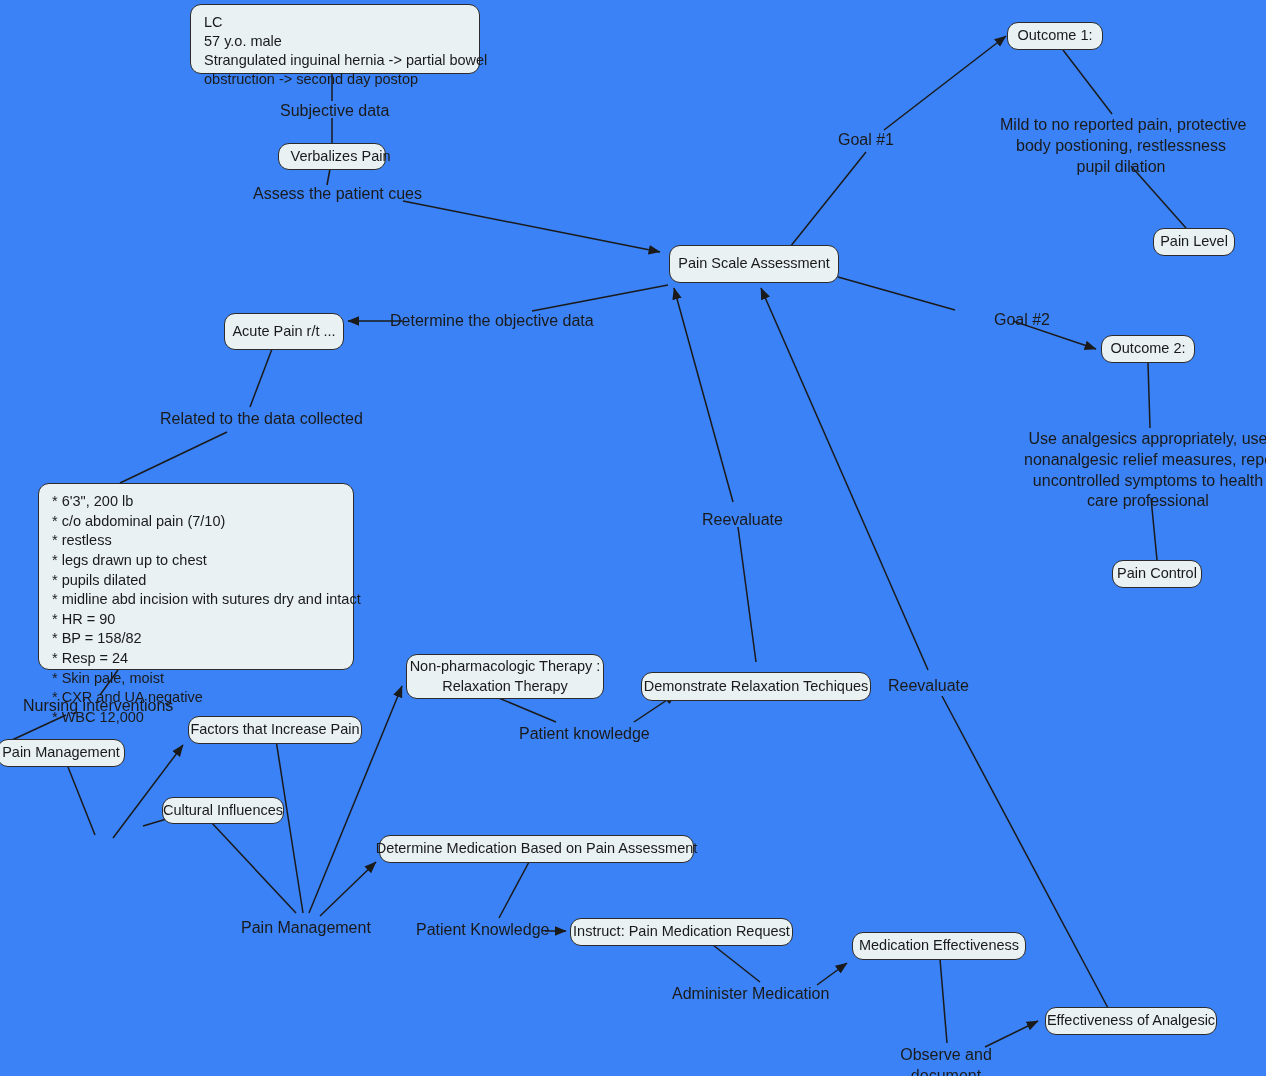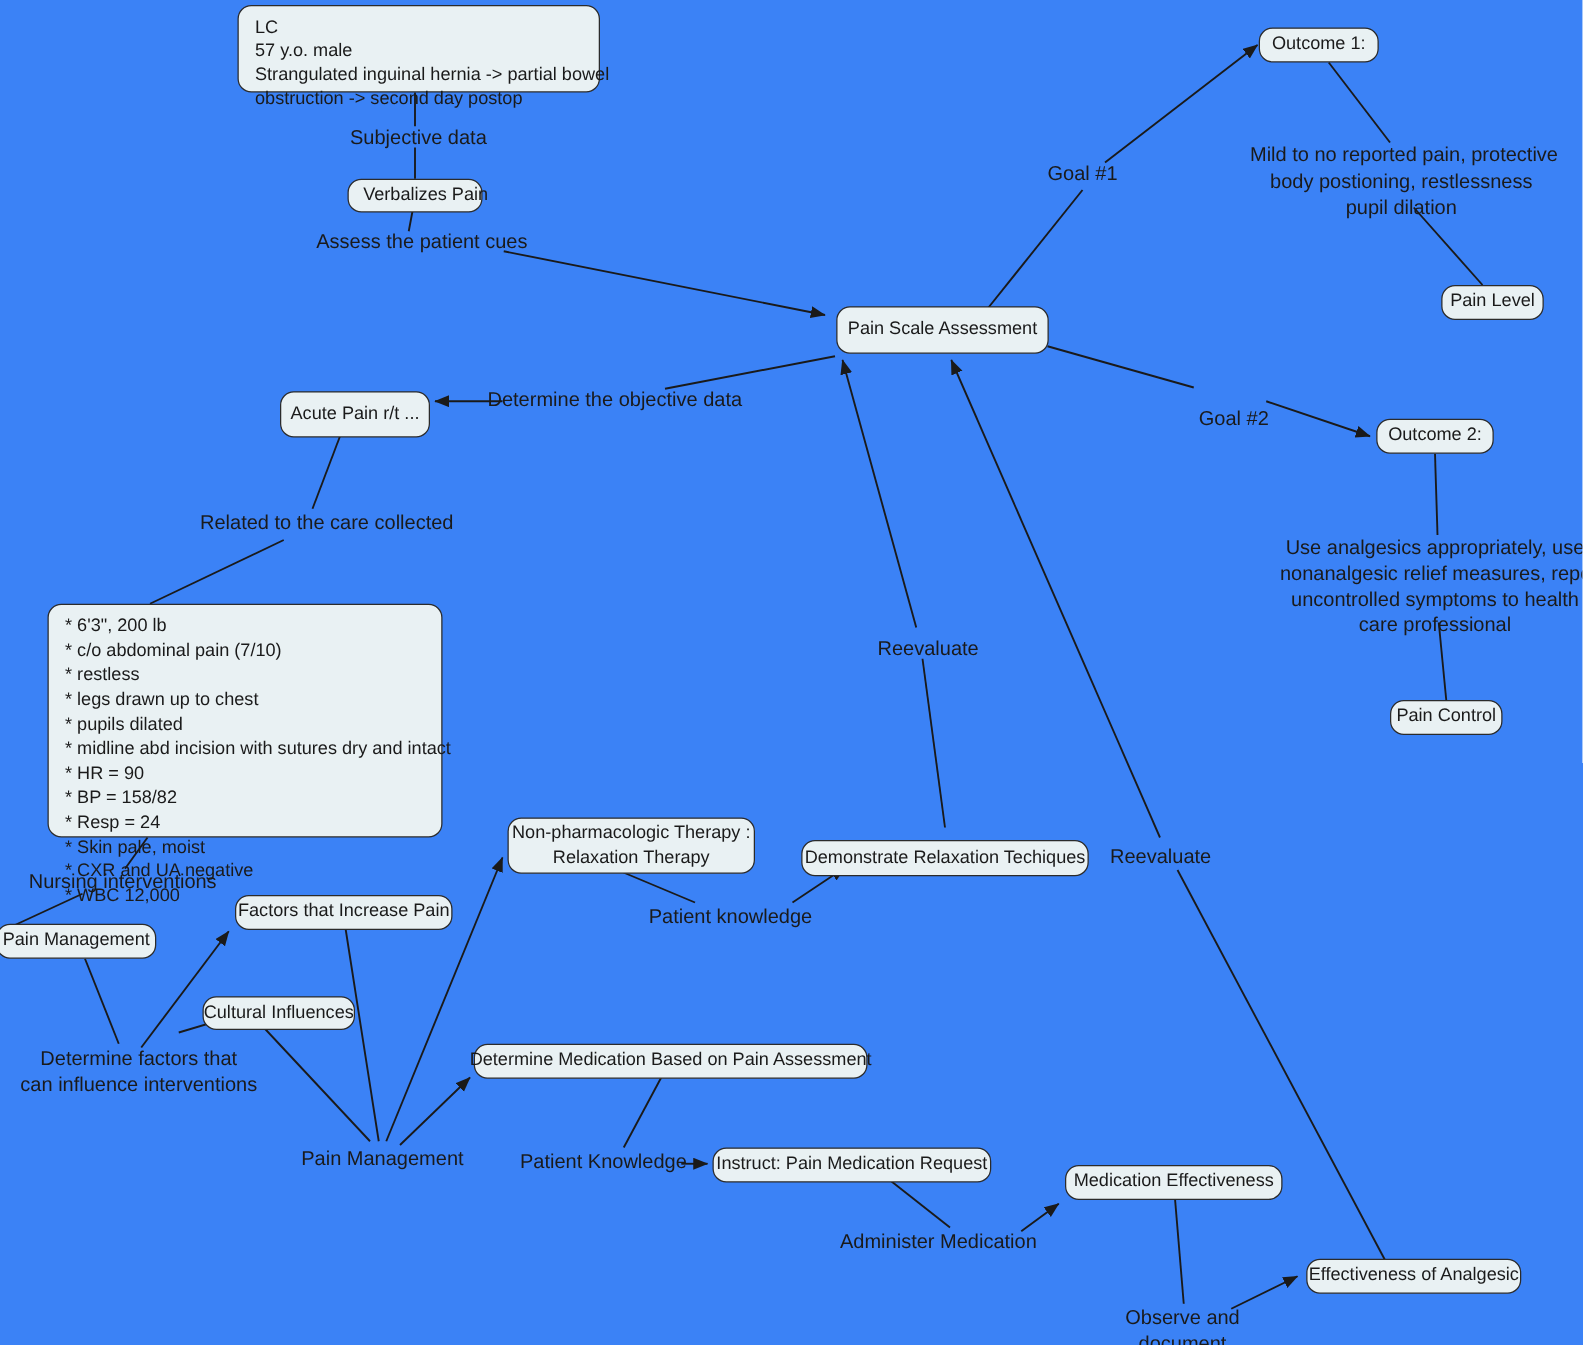--- a/index.html
+++ b/index.html
@@ -179,39 +179,37 @@
   <div class="node" style="left:852px; top:932px; width:174px; height:28px;">Medication Effectiveness</div>
 
   <div class="node" style="left:1045px; top:1007px; width:172px; height:28px;">Effectiveness of Analgesic</div>
 
   <div class="edge-label" style="left:280px; top:101px; width:106px;">Subjective data</div>
 
   <div class="edge-label la-left" style="left:253px; top:184px; width:160px;">Assess the patient cues</div>
 
   <div class="edge-label la-left" style="left:390px; top:311px; width:190px;">Determine the objective data</div>
 
-  <div class="edge-label la-left" style="left:160px; top:409px; width:200px;">Related to the care collected</div>
+  <div class="edge-label la-left" style="left:160px; top:409px; width:200px;">Related to the data collected</div>
 
   <div class="edge-label" style="left:832px; top:130px; width:68px;">Goal #1</div>
 
-  <div class="edge-label" style="left:953px; top:310px; width:68px;margin-top:16px;">Goal #2</div>
+  <div class="edge-label" style="left:988px; top:310px; width:68px;">Goal #2</div>
 
   <div class="edge-label" style="left:1000px; top:115px; width:242px;">Mild to no reported pain, protective
 body postioning, restlessness
 pupil dilation</div>
 
   <div class="edge-label" style="left:1024px; top:429px; width:248px;">Use analgesics appropriately, use
 nonanalgesic relief measures, report
 uncontrolled symptoms to health
 care professional</div>
 
   <div class="edge-label la-left" style="left:23px; top:696px; width:160px;">Nursing interventions</div>
 
-  <div class="edge-label" style="left:16px; top:838px; width:190px;">Determine factors that
-can influence interventions</div>
 
   <div class="edge-label" style="left:241px; top:918px; width:119px;">Pain Management</div>
 
   <div class="edge-label" style="left:519px; top:724px; width:118px;">Patient knowledge</div>
 
   <div class="edge-label" style="left:416px; top:920px; width:124px;">Patient Knowledge</div>
 
   <div class="edge-label" style="left:672px; top:984px; width:142px;">Administer Medication</div>
 
   <div class="edge-label" style="left:898px; top:1045px; width:96px;">Observe and

